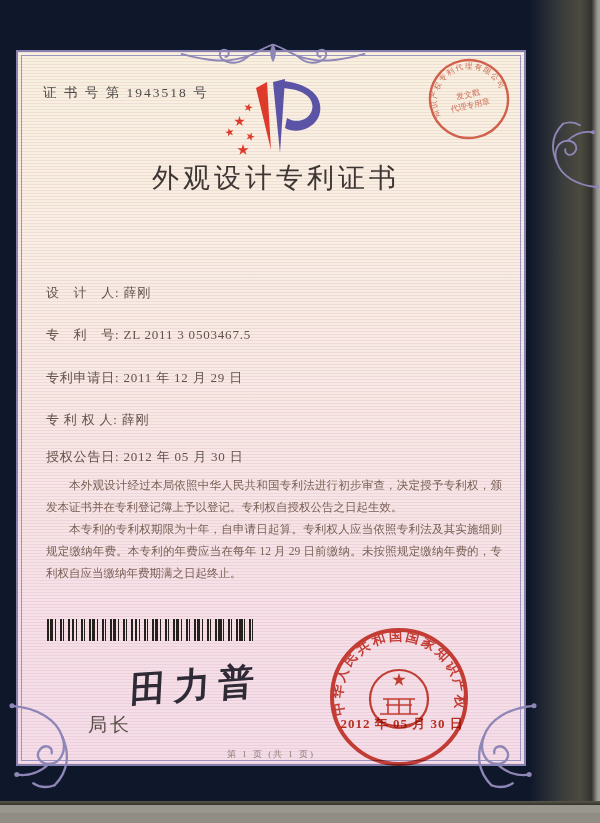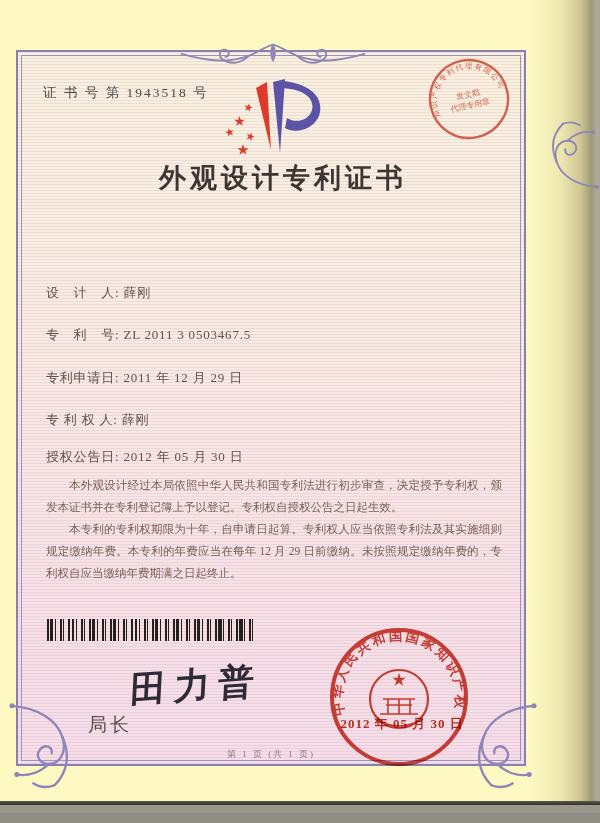--- a/index.html
+++ b/index.html
@@ -1,21 +1,21 @@
 <!DOCTYPE html>
 <html><head>
 <meta charset="utf-8">
 <style>
   html,body{margin:0;padding:0;}
   body{
     width:600px;height:823px;position:relative;overflow:hidden;
     background:#8f8d84;
     font-family:"Liberation Serif","DejaVu Serif",serif;
   }
-  .page{position:absolute;left:0;top:0;width:600px;height:813px;background:#fef9c3;}
+  .page{position:absolute;left:0;top:0;width:600px;height:813px;background:#0f172a;}
   .band-right{
     position:absolute;top:0;right:0;width:70px;height:813px;
     background:linear-gradient(90deg,
       rgba(190,178,120,0) 0%,
       rgba(186,172,115,0.25) 45%,
       rgba(150,138,90,0.45) 72%,
       rgba(80,74,52,0.55) 88%,
       rgba(165,162,150,0.9) 96%,
       #a8a59a 100%);
   }
@@ -34,22 +34,22 @@
   }
   .frame-inner{position:absolute;inset:3px;border:1px solid #9a93c0;pointer-events:none;}
 
   .ornament{position:absolute;z-index:5;}
 
   .cert-number{position:absolute;left:25px;top:32px;font-size:13.5px;letter-spacing:2px;color:#4e4a49;}
 
   .logo{position:absolute;left:205px;top:24px;width:100px;height:86px;}
 
   .title{
-    position:absolute;left:12px;top:108px;width:100%;text-align:center;
-    font-size:27px;font-weight:bold;letter-spacing:4px;color:#3e3633;
+    position:absolute;left:5px;top:108px;width:100%;text-align:center;
+    font-size:27px;font-weight:normal;letter-spacing:4px;color:#3e3633;
   }
 
   .field{position:absolute;left:28px;font-size:13px;color:#61524a;letter-spacing:0.8px;white-space:nowrap;}
   .field .lbl{margin-right:4px;}
   .f0{top:189px}.f1{top:232px}.f2{top:274px}.f3{top:317px}.f4{top:359px}.f5{top:396px}
 
   .body-text{
     position:absolute;left:28px;top:422px;width:456px;
     font-size:11.5px;line-height:22px;color:#7a6156;text-align:justify;
   }

